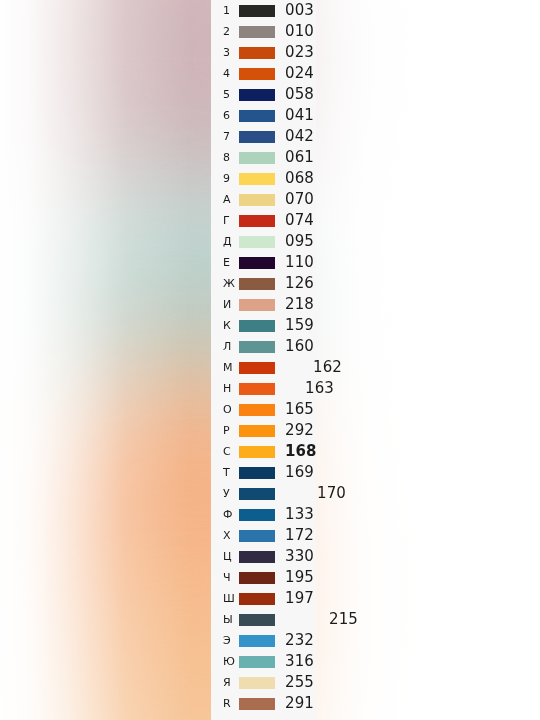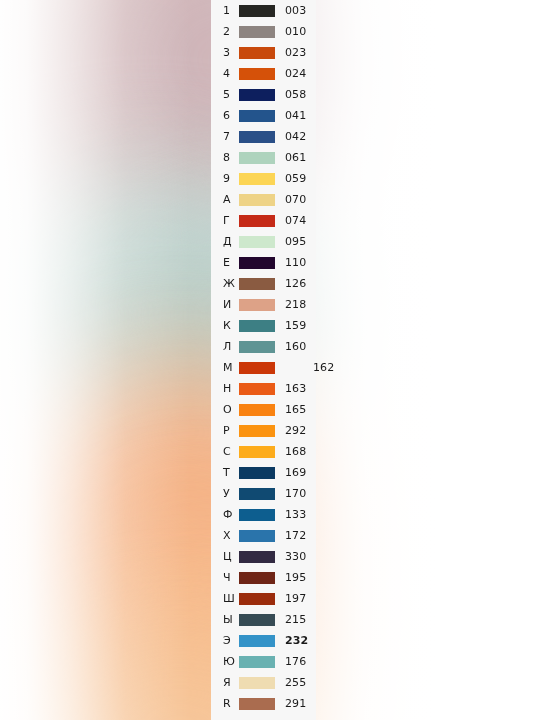--- a/index.html
+++ b/index.html
@@ -127,21 +127,21 @@
 
   .row-swatch {
     width: 36px;
     flex: 0 0 36px;
     height: 12px;
     margin-right: 10px;
     background: #888;
   }
 
   .row-value {
-    font-size: 11px;
+    font-size: 15px;
     color: #1b1b1b;
     line-height: 21px;
     letter-spacing: .1px;
   }
 </style>
 </head>
 <body>
 
 <div id="backdrop">
   <div class="blob blob-pink"></div>
@@ -193,21 +193,21 @@
         <span class="row-value" style="color: rgb(27, 27, 27);">042</span>
       </li>
       <li class="legend-row">
         <span class="row-key" style="color: rgb(27, 27, 27);">8</span>
         <span class="row-swatch" style="background: rgb(174, 211, 189);"></span>
         <span class="row-value" style="color: rgb(27, 27, 27);">061</span>
       </li>
       <li class="legend-row">
         <span class="row-key" style="color: rgb(27, 27, 27);">9</span>
         <span class="row-swatch" style="background: rgb(252, 213, 85);"></span>
-        <span class="row-value" style="color: rgb(27, 27, 27);">059</span>
+        <span class="row-value" style="color: rgb(27, 27, 27);">068</span>
       </li>
       <li class="legend-row">
         <span class="row-key" style="color: rgb(27, 27, 27);">А</span>
         <span class="row-swatch" style="background: rgb(238, 211, 135);"></span>
         <span class="row-value" style="color: rgb(27, 27, 27);">070</span>
       </li>
       <li class="legend-row">
         <span class="row-key" style="color: rgb(27, 27, 27);">Г</span>
         <span class="row-swatch" style="background: rgb(197, 42, 23);"></span>
         <span class="row-value" style="color: rgb(27, 27, 27);">074</span>
@@ -243,46 +243,46 @@
         <span class="row-value" style="color: rgb(27, 27, 27);">160</span>
       </li>
       <li class="legend-row">
         <span class="row-key" style="color: rgb(27, 27, 27);">М</span>
         <span class="row-swatch" style="background: rgb(203, 55, 8);"></span>
         <span class="row-value" style="color: rgb(27, 27, 27); margin-left: 28px;">162</span>
       </li>
       <li class="legend-row">
         <span class="row-key" style="color: rgb(27, 27, 27);">Н</span>
         <span class="row-swatch" style="background: rgb(234, 91, 22);"></span>
-        <span class="row-value" style="color: rgb(27, 27, 27);">163</span>
+        <span class="row-value" style="color: rgb(27, 27, 27); margin-left: 20px;">163</span>
       </li>
       <li class="legend-row">
         <span class="row-key" style="color: rgb(27, 27, 27);">О</span>
         <span class="row-swatch" style="background: rgb(249, 130, 17);"></span>
         <span class="row-value" style="color: rgb(27, 27, 27);">165</span>
       </li>
       <li class="legend-row">
         <span class="row-key" style="color: rgb(27, 27, 27);">Р</span>
         <span class="row-swatch" style="background: rgb(251, 147, 16);"></span>
         <span class="row-value" style="color: rgb(27, 27, 27);">292</span>
       </li>
       <li class="legend-row">
         <span class="row-key" style="color: rgb(27, 27, 27);">С</span>
         <span class="row-swatch" style="background: rgb(253, 172, 28);"></span>
-        <span class="row-value" style="color: rgb(27, 27, 27);">168</span>
+        <span class="row-value" style="color: rgb(27, 27, 27); font-weight: bold;">168</span>
       </li>
       <li class="legend-row">
         <span class="row-key" style="color: rgb(27, 27, 27);">Т</span>
         <span class="row-swatch" style="background: rgb(11, 58, 98);"></span>
         <span class="row-value" style="color: rgb(27, 27, 27); text-align: right;">169</span>
       </li>
       <li class="legend-row">
         <span class="row-key" style="color: rgb(27, 27, 27);">У</span>
         <span class="row-swatch" style="background: rgb(16, 74, 114);"></span>
-        <span class="row-value" style="color: rgb(27, 27, 27);">170</span>
+        <span class="row-value" style="color: rgb(27, 27, 27); margin-left: 32px;">170</span>
       </li>
       <li class="legend-row">
         <span class="row-key" style="color: rgb(27, 27, 27);">Ф</span>
         <span class="row-swatch" style="background: rgb(13, 94, 143);"></span>
         <span class="row-value" style="color: rgb(27, 27, 27);">133</span>
       </li>
       <li class="legend-row">
         <span class="row-key" style="color: rgb(27, 27, 27);">Х</span>
         <span class="row-swatch" style="background: rgb(42, 116, 171);"></span>
         <span class="row-value" style="color: rgb(27, 27, 27);">172</span>
@@ -298,31 +298,31 @@
         <span class="row-value" style="color: rgb(27, 27, 27);">195</span>
       </li>
       <li class="legend-row">
         <span class="row-key" style="color: rgb(27, 27, 27);">Ш</span>
         <span class="row-swatch" style="background: rgb(155, 44, 12);"></span>
         <span class="row-value" style="color: rgb(27, 27, 27);">197</span>
       </li>
       <li class="legend-row">
         <span class="row-key" style="color: rgb(27, 27, 27);">Ы</span>
         <span class="row-swatch" style="background: rgb(55, 76, 85);"></span>
-        <span class="row-value" style="color: rgb(27, 27, 27);">215</span>
+        <span class="row-value" style="color: rgb(27, 27, 27); margin-left: 44px;">215</span>
       </li>
       <li class="legend-row">
         <span class="row-key" style="color: rgb(27, 27, 27);">Э</span>
         <span class="row-swatch" style="background: rgb(52, 147, 200);"></span>
-        <span class="row-value" style="color: rgb(27, 27, 27); font-weight: bold;">232</span>
+        <span class="row-value" style="color: rgb(27, 27, 27);">232</span>
       </li>
       <li class="legend-row">
         <span class="row-key" style="color: rgb(27, 27, 27);">Ю</span>
         <span class="row-swatch" style="background: rgb(105, 177, 177);"></span>
-        <span class="row-value" style="color: rgb(27, 27, 27);">176</span>
+        <span class="row-value" style="color: rgb(27, 27, 27);">316</span>
       </li>
       <li class="legend-row">
         <span class="row-key" style="color: rgb(27, 27, 27);">Я</span>
         <span class="row-swatch" style="background: rgb(239, 220, 177);"></span>
         <span class="row-value" style="color: rgb(27, 27, 27);">255</span>
       </li>
       <li class="legend-row">
         <span class="row-key" style="color: rgb(27, 27, 27);">R</span>
         <span class="row-swatch" style="background: rgb(170, 108, 79);"></span>
         <span class="row-value" style="color: rgb(27, 27, 27);">291</span>

